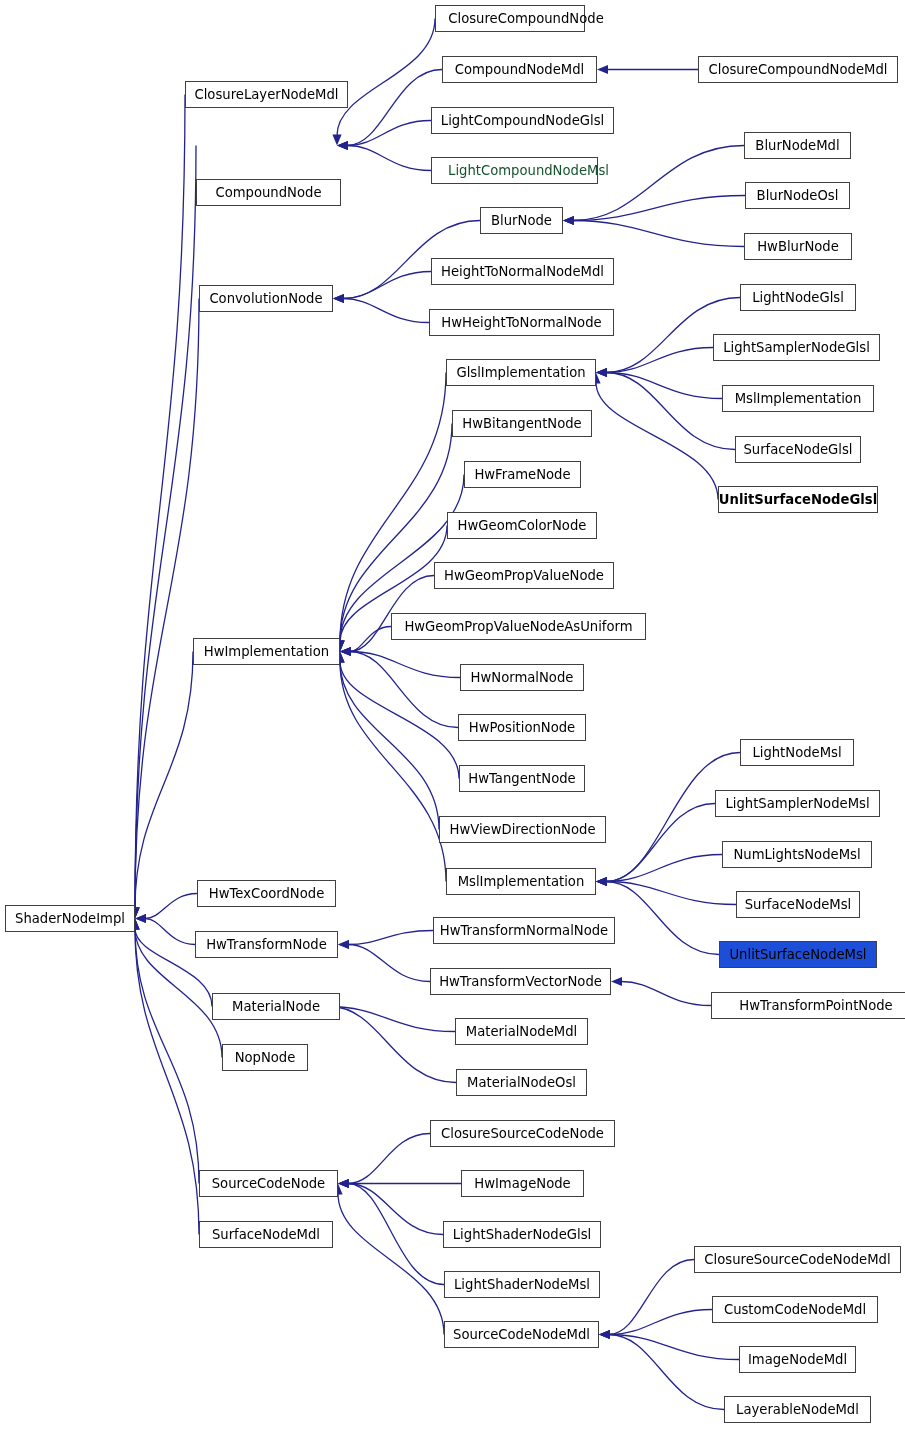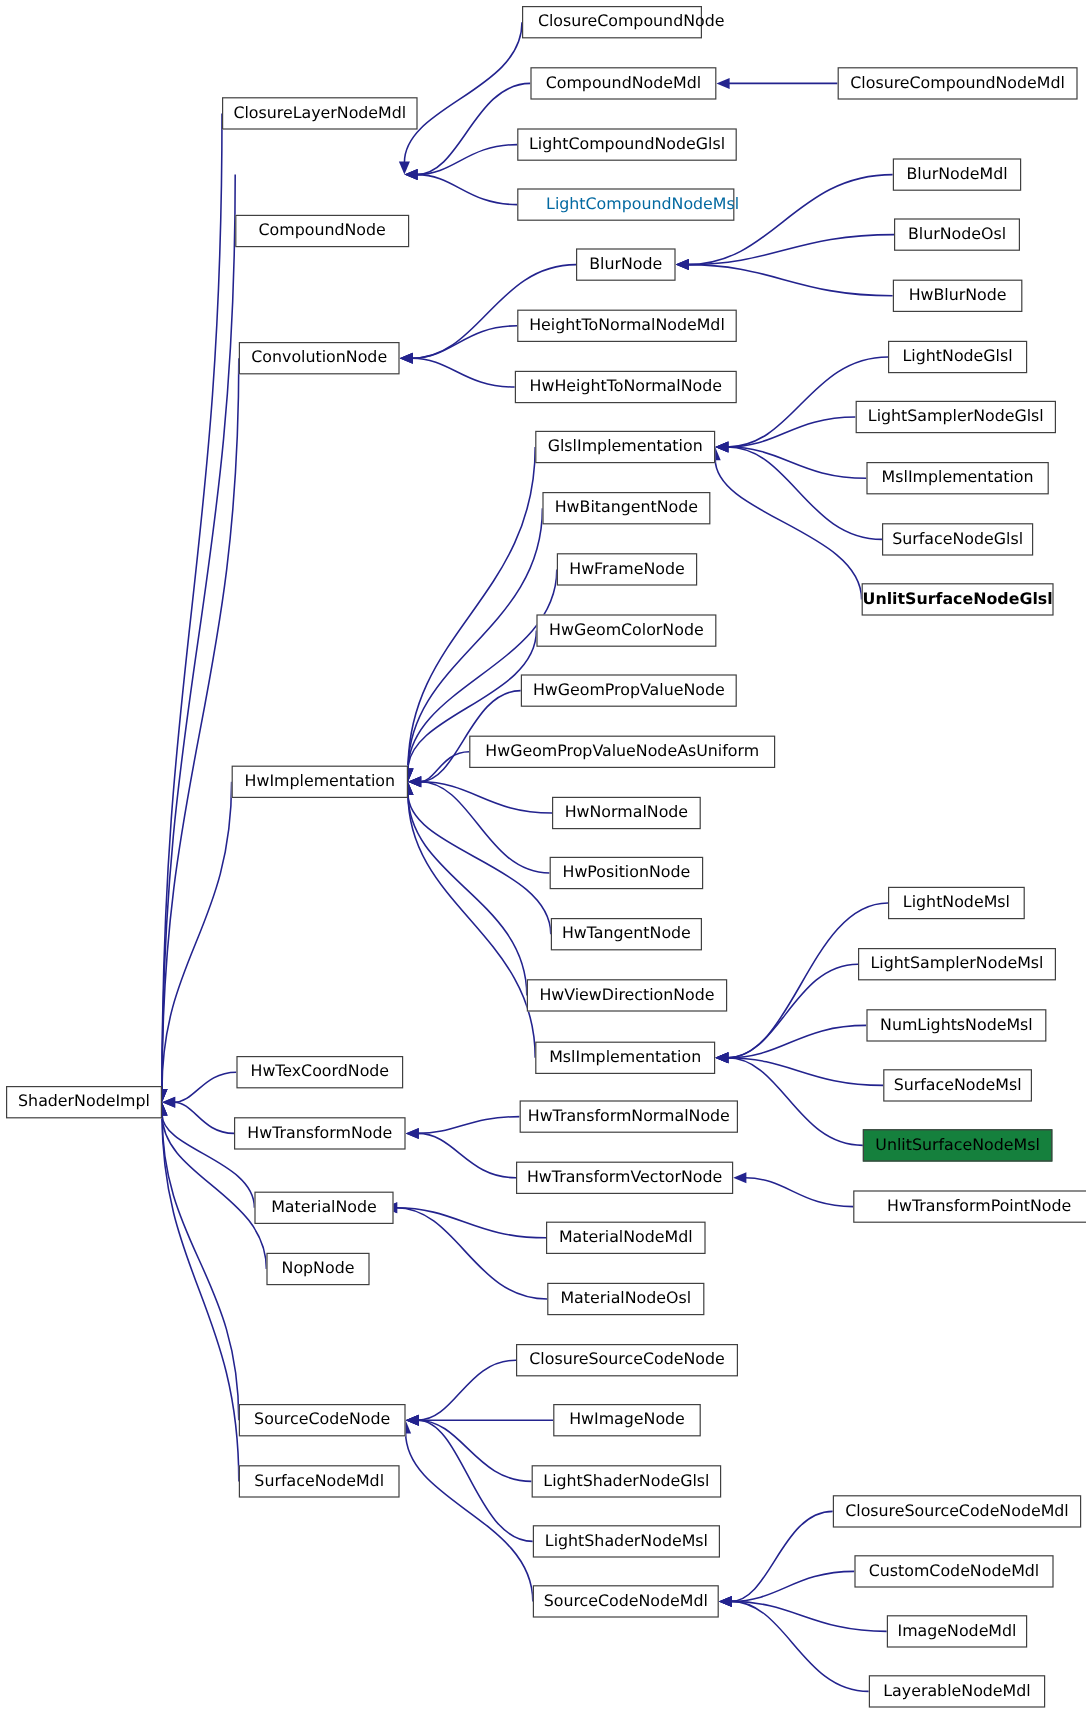--- a/index.html
+++ b/index.html
@@ -144,21 +144,21 @@
       </div>
       <div class="node-box" style="left: 431px; top: 107px; width: 183px; border-color: rgb(64, 64, 64); background: rgb(255, 255, 255); color: rgb(0, 0, 0);">
         <span class="node-label">LightCompoundNodeGlsl</span>
       </div>
       <div class="node-box" style="left: 196px; top: 132px; width: 145px; border-color: rgb(64, 64, 64); background: rgb(255, 255, 255); color: rgb(0, 0, 0); margin-top: 47px;">
         <span class="node-label">CompoundNode</span>
       </div>
       <div class="node-box" style="left: 744px; top: 132px; width: 107px; border-color: rgb(64, 64, 64); background: rgb(255, 255, 255); color: rgb(0, 0, 0);">
         <span class="node-label">BlurNodeMdl</span>
       </div>
-      <div class="node-box" style="left: 431px; top: 157px; width: 181px; border-color: rgb(64, 64, 64); background: rgb(255, 255, 255); color: #0369a1; padding-left: 28px;">
+      <div class="node-box" style="left: 431px; top: 157px; width: 167px; border-color: rgb(64, 64, 64); background: rgb(255, 255, 255); color: #14532d; padding-left: 28px;">
         <span class="node-label">LightCompoundNodeMsl</span>
       </div>
       <div class="node-box" style="left: 745px; top: 182px; width: 105px; border-color: rgb(64, 64, 64); background: rgb(255, 255, 255); color: rgb(0, 0, 0);">
         <span class="node-label">BlurNodeOsl</span>
       </div>
       <div class="node-box" style="left: 480px; top: 207px; width: 83px; border-color: rgb(64, 64, 64); background: rgb(255, 255, 255); color: rgb(0, 0, 0);">
         <span class="node-label">BlurNode</span>
       </div>
       <div class="node-box" style="left: 744px; top: 233px; width: 108px; border-color: rgb(64, 64, 64); background: rgb(255, 255, 255); color: rgb(0, 0, 0);">
         <span class="node-label">HwBlurNode</span>
@@ -240,30 +240,30 @@
       </div>
       <div class="node-box" style="left: 5px; top: 905px; width: 130px; border-color: rgb(64, 64, 64); background: rgb(255, 255, 255); color: rgb(0, 0, 0);">
         <span class="node-label">ShaderNodeImpl</span>
       </div>
       <div class="node-box" style="left: 433px; top: 917px; width: 182px; border-color: rgb(64, 64, 64); background: rgb(255, 255, 255); color: rgb(0, 0, 0);">
         <span class="node-label">HwTransformNormalNode</span>
       </div>
       <div class="node-box" style="left: 195px; top: 931px; width: 143px; border-color: rgb(64, 64, 64); background: rgb(255, 255, 255); color: rgb(0, 0, 0);">
         <span class="node-label">HwTransformNode</span>
       </div>
-      <div class="node-box" style="left: 719px; top: 941px; width: 158px; border-color: rgb(64, 64, 64); background: #15803d; color: rgb(0, 0, 0);">
+      <div class="node-box" style="left: 719px; top: 941px; width: 158px; border-color: rgb(64, 64, 64); background: #1d4ed8; color: rgb(0, 0, 0);">
         <span class="node-label">UnlitSurfaceNodeMsl</span>
       </div>
       <div class="node-box" style="left: 430px; top: 968px; width: 181px; border-color: rgb(64, 64, 64); background: rgb(255, 255, 255); color: rgb(0, 0, 0);">
         <span class="node-label">HwTransformVectorNode</span>
       </div>
       <div class="node-box" style="left: 711px; top: 992px; width: 210px; border-color: rgb(64, 64, 64); background: rgb(255, 255, 255); color: rgb(0, 0, 0);">
         <span class="node-label">HwTransformPointNode</span>
       </div>
-      <div class="node-box" style="left: 212px; top: 993px; width: 116px; border-color: rgb(64, 64, 64); background: rgb(255, 255, 255); color: rgb(0, 0, 0);">
+      <div class="node-box" style="left: 212px; top: 993px; width: 128px; border-color: rgb(64, 64, 64); background: rgb(255, 255, 255); color: rgb(0, 0, 0);">
         <span class="node-label">MaterialNode</span>
       </div>
       <div class="node-box" style="left: 455px; top: 1018px; width: 133px; border-color: rgb(64, 64, 64); background: rgb(255, 255, 255); color: rgb(0, 0, 0);">
         <span class="node-label">MaterialNodeMdl</span>
       </div>
       <div class="node-box" style="left: 222px; top: 1044px; width: 86px; border-color: rgb(64, 64, 64); background: rgb(255, 255, 255); color: rgb(0, 0, 0);">
         <span class="node-label">NopNode</span>
       </div>
       <div class="node-box" style="left: 456px; top: 1069px; width: 131px; border-color: rgb(64, 64, 64); background: rgb(255, 255, 255); color: rgb(0, 0, 0);">
         <span class="node-label">MaterialNodeOsl</span>

